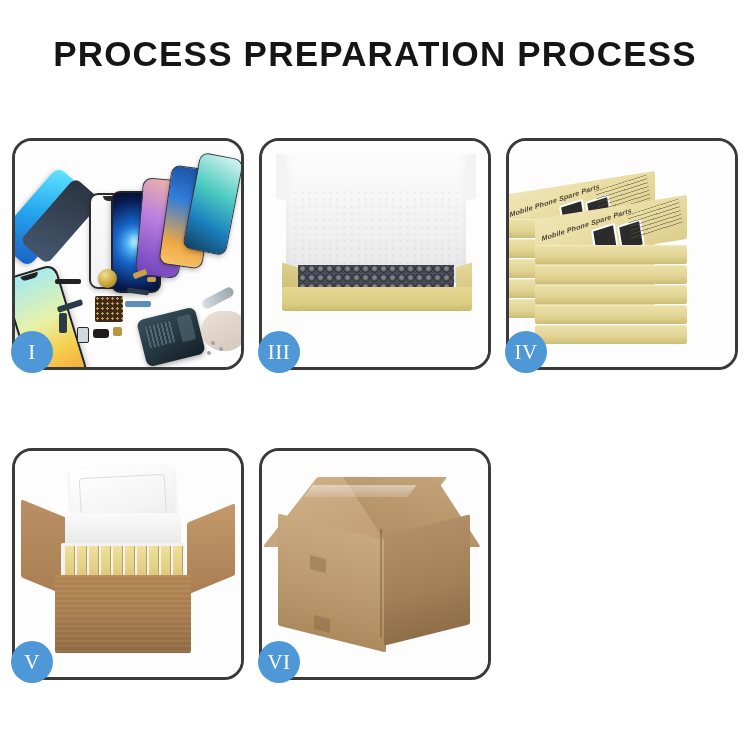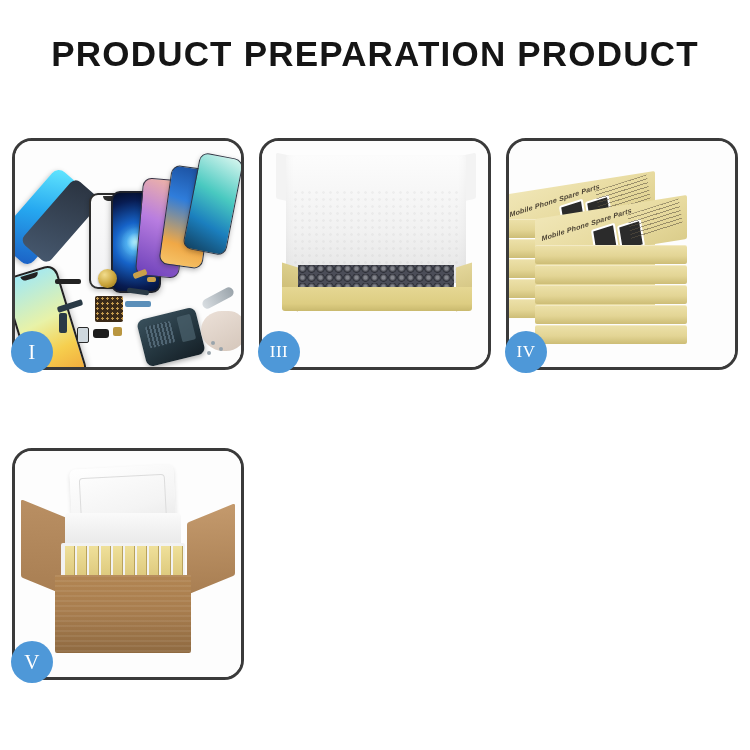--- a/index.html
+++ b/index.html
@@ -47,21 +47,21 @@
   .badge{
     position:absolute;left:-4px;bottom:-6px;
     width:42px;height:42px;border-radius:50%;
     background:#4e98d8;
     color:#ffffff;
     font-family:"Liberation Serif","DejaVu Serif",serif;
     font-size:21px;line-height:42px;text-align:center;
     z-index:7;
     letter-spacing:.5px;
   }
-  .badge.w{font-size:17px;}
+  .badge.w{font-size:21px;}
 
   
   .p1{background:linear-gradient(180deg,#fbfbfb 0%,#f4f5f6 60%,#ededee 100%);}
   .ph{position:absolute;border-radius:9px;}
   .ph.s1{width:44px;height:96px;left:6px;top:28px;
     background:linear-gradient(150deg,#63e8ff 0%,#26a8f0 45%,#1b5fc4 100%);
     transform:rotate(41deg);box-shadow:0 2px 5px rgba(0,0,0,.25);}
   .ph.s1b{width:36px;height:84px;left:28px;top:38px;
     background:linear-gradient(160deg,#2a3340 0%,#46586e 100%);
     transform:rotate(41deg);border-radius:7px;}
@@ -243,21 +243,21 @@
   .tab{position:absolute;width:16px;height:14px;background:rgba(120,92,58,.35);border-radius:1px;}
   .tb1{left:48px;top:106px;transform:skewY(14deg);}
   .tb2{left:52px;top:166px;transform:skewY(14deg);}
   .creaseA{position:absolute;left:118px;top:78px;width:2px;height:108px;
     background:rgba(90,68,42,.35);transform:skewY(0deg);}
 </style>
 </head>
 <body>
 
 <div class="header">
-  <div class="title">PRODUCT PREPARATION PRODUCT</div>
+  <div class="title">PROCESS PREPARATION PROCESS</div>
 </div>
 
 <div class="grid">
 
   <div class="panel">
     <div class="stage p1">
       <div class="ph s1"></div>
       <div class="ph s1b"></div>
       <div class="ph s2">
           <span class="notch"></span>
@@ -359,14 +359,27 @@
         <div class="yellowpk" style="left:88px"></div>
         <div class="yellowpk" style="left:100px"></div>
         <div class="yellowpk" style="left:112px"></div>
       </div>
       <div class="rim"></div>
       <div class="boxbody"></div>
     </div>
     <div class="badge">V</div>
   </div>
 
+  <div class="panel">
+    <div class="stage p6">
+      <div class="ctop"></div>
+      <div class="ctop2"></div>
+      <div class="tape"></div>
+      <div class="cfront"></div>
+      <div class="cside"></div>
+      <div class="creaseA"></div>
+      <div class="tab tb1"></div>
+      <div class="tab tb2"></div>
+    </div>
+    <div class="badge w">VI</div>
+  </div>
 
 </div>
 
 </body></html>

